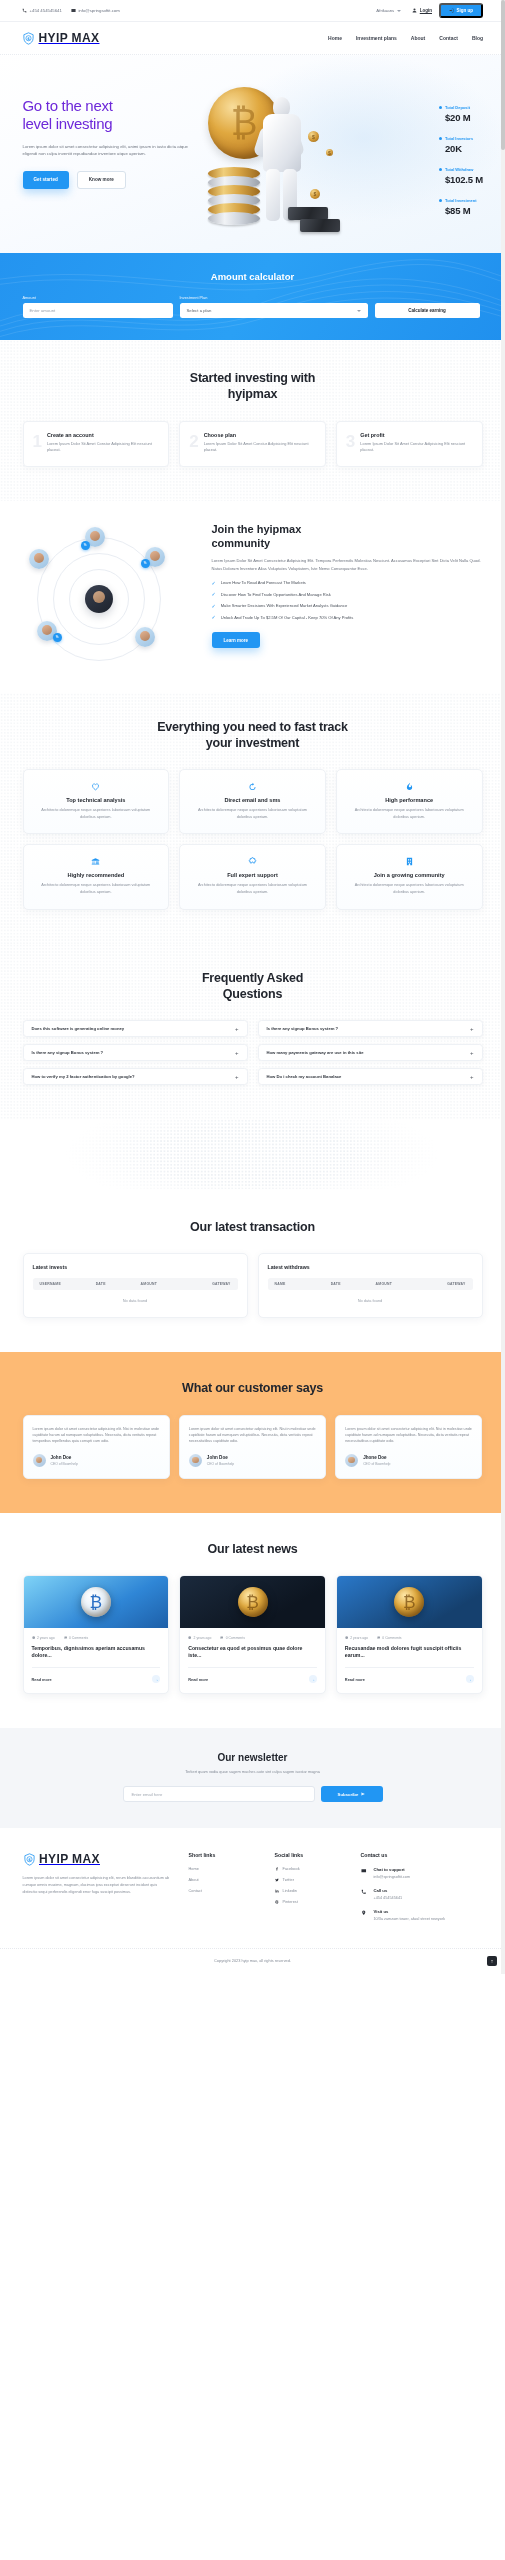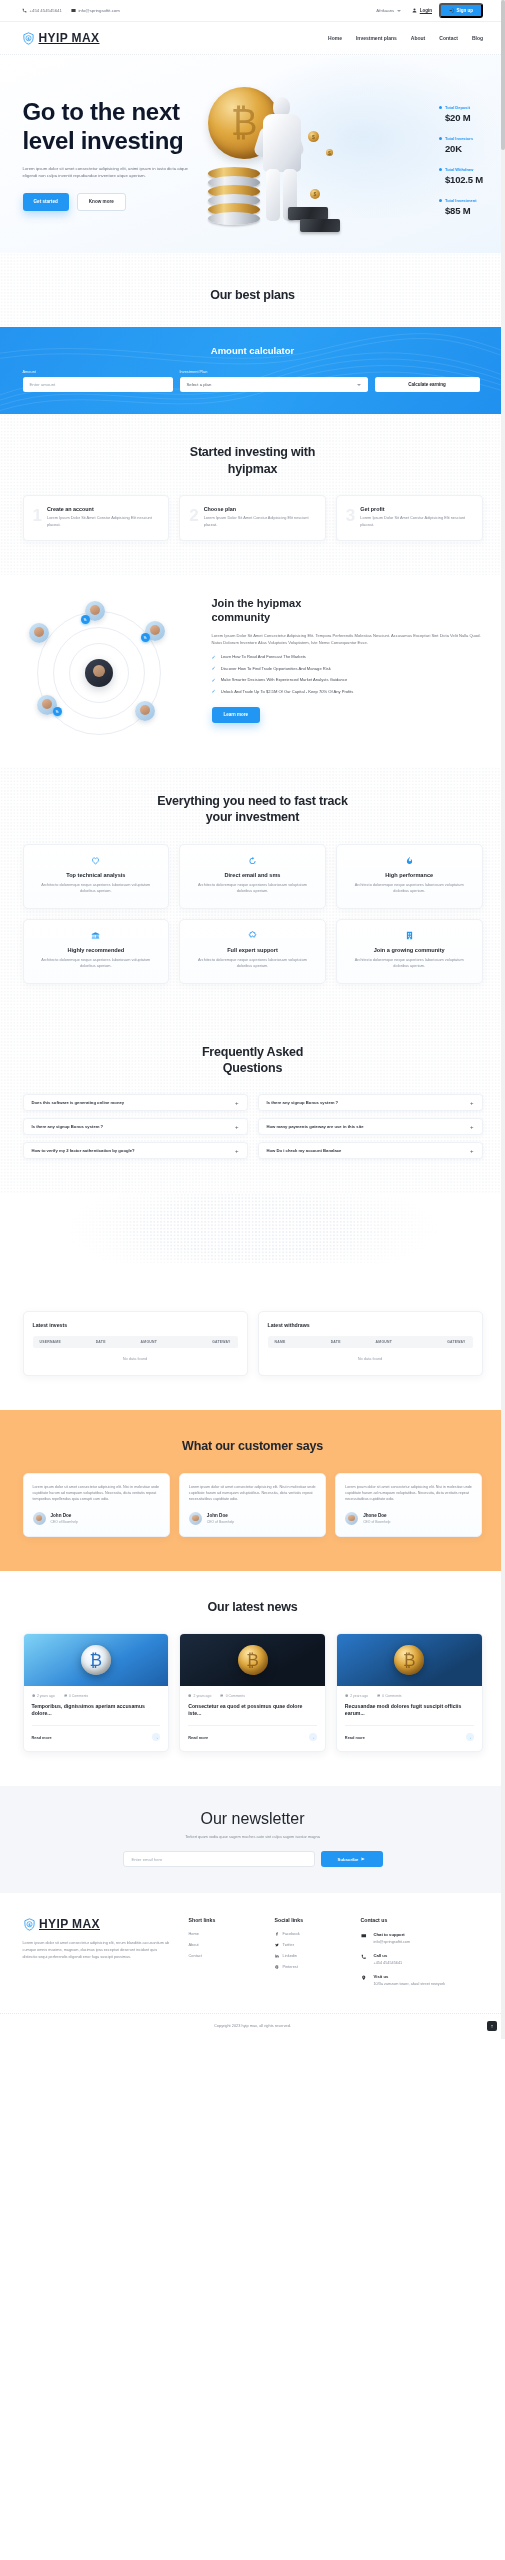--- a/index.html
+++ b/index.html
@@ -56,22 +56,22 @@
       radial-gradient(ellipse 200px 120px at 72% 42%, rgba(205,228,248,.55), rgba(255,255,255,0) 70%),
       linear-gradient(160deg,#ffffff 0%,#fafcff 40%,#eef6fd 100%);
   }
   .hero-dots {
     position:absolute; right:0; top:10px; width:300px; height:170px;
     background-image:radial-gradient(circle, rgba(150,175,200,.20) .6px, transparent .7px);
     background-size:4px 4px; opacity:.7;
   }
   .hero-inner { position:relative; width:460px; margin:0 auto; padding-top:42px; }
   .hero h1 {
-    font-size:24px; line-height:1.22; font-weight:700; letter-spacing:-.3px;
-    color:#0f172a; max-width:175px;
+    font-size:15px; line-height:1.22; font-weight:400; letter-spacing:-.3px;
+    color:#6d28d9; max-width:175px;
   }
   .hero p { margin-top:9px; font-size:4.3px; line-height:1.75; color:#6e747f; max-width:175px; }
   .hero-btns { margin-top:13px; display:flex; gap:8px; }
   .btn-primary {
     background:#2196f3; color:#fff; font-size:4.6px; font-weight:700;
     padding:5.5px 11px; border-radius:3px; border:none;
     box-shadow:0 4px 9px rgba(33,150,243,.30);
   }
   .btn-ghost {
     background:#fff; color:#30353e; font-size:4.6px; font-weight:700;
@@ -313,21 +313,21 @@
   .news-title { margin-top:5px; font-size:5.2px; font-weight:800; line-height:1.35; color:#24282f; }
   .news-foot { margin-top:8px; padding-top:7px; border-top:1px solid #eef1f5; display:flex; align-items:center; }
   .news-more { font-size:3.9px; font-weight:700; color:#3d434c; }
   .news-arrow {
     margin-left:auto; width:8px; height:8px; border-radius:50%; background:#eaf4fe;
     display:flex; align-items:center; justify-content:center; font-size:4.4px; color:#2196f3;
   }
 
   
   .nl-sec { background:#f4f6f9; padding:24px 0 26px; text-align:center; }
-  .nl-sec h2 { font-size:16px; font-weight:400; color:#22262e; }
+  .nl-sec h2 { font-size:10px; font-weight:700; color:#22262e; }
   .nl-sec p { margin-top:6px; font-size:3.9px; color:#868d98; }
   .nl-form { margin:12px auto 0; width:260px; display:flex; gap:6px; }
   .nl-input {
     flex:1; height:16px; border:1px solid #e2e7ee; border-radius:3px; background:#fff;
     display:flex; align-items:center; padding:0 8px; font-size:4.2px; color:#a2a9b3;
   }
   .nl-btn {
     width:62px; height:16px; background:#2196f3; border:none; border-radius:3px;
     color:#fff; font-size:4.3px; font-weight:700;
     display:flex; align-items:center; justify-content:center; gap:3px;
@@ -500,26 +500,20 @@
       <div>
         <div class="stat-label">
             <span class="stat-dot"></span>
             <span>Total Investment</span>
           </div>
         <div class="stat-val">$85 M</div>
       </div>
     </div>
   </div>
 
-  <div class="plans-sec sec">
-    <div class="worldmap"></div>
-    <div class="container" style="position:relative">
-      <div class="sec-title">Our best plans</div>
-    </div>
-  </div>
 
   <div class="calc">
     <div class="calc-waves">
       <svg viewBox="0 0 505 100" preserveAspectRatio="none">
         <g fill="none" stroke="rgba(255,255,255,.22)" stroke-width="1">
           <path d="M0 78 C 90 40, 170 95, 260 58 S 420 20, 505 56"></path>
           <path d="M0 84 C 90 48, 170 100, 260 64 S 420 28, 505 62"></path>
           <path d="M0 90 C 90 56, 170 104, 260 70 S 420 36, 505 68"></path>
           <path d="M0 96 C 90 64, 170 108, 260 76 S 420 44, 505 74"></path>
           <path d="M0 30 C 120 10, 220 55, 320 26 S 450 6, 505 28"></path>
@@ -731,20 +725,21 @@
       </div>
     </div>
   </div>
 
   <div class="inv-sec">
     <div class="inv-map"></div>
   </div>
 
   <div class="tx-sec">
     <div class="container">
+      <div class="sec-title">Our latest transaction</div>
       <div class="tx-grid">
         <div class="tx-card">
           <div class="tx-h">Latest invests</div>
           <div class="tx-head">
             <span>USERNAME</span>
             <span>DATE</span>
             <span>AMOUNT</span>
             <span>GATEWAY</span>
           </div>
           <div class="tx-empty">No data found</div>

